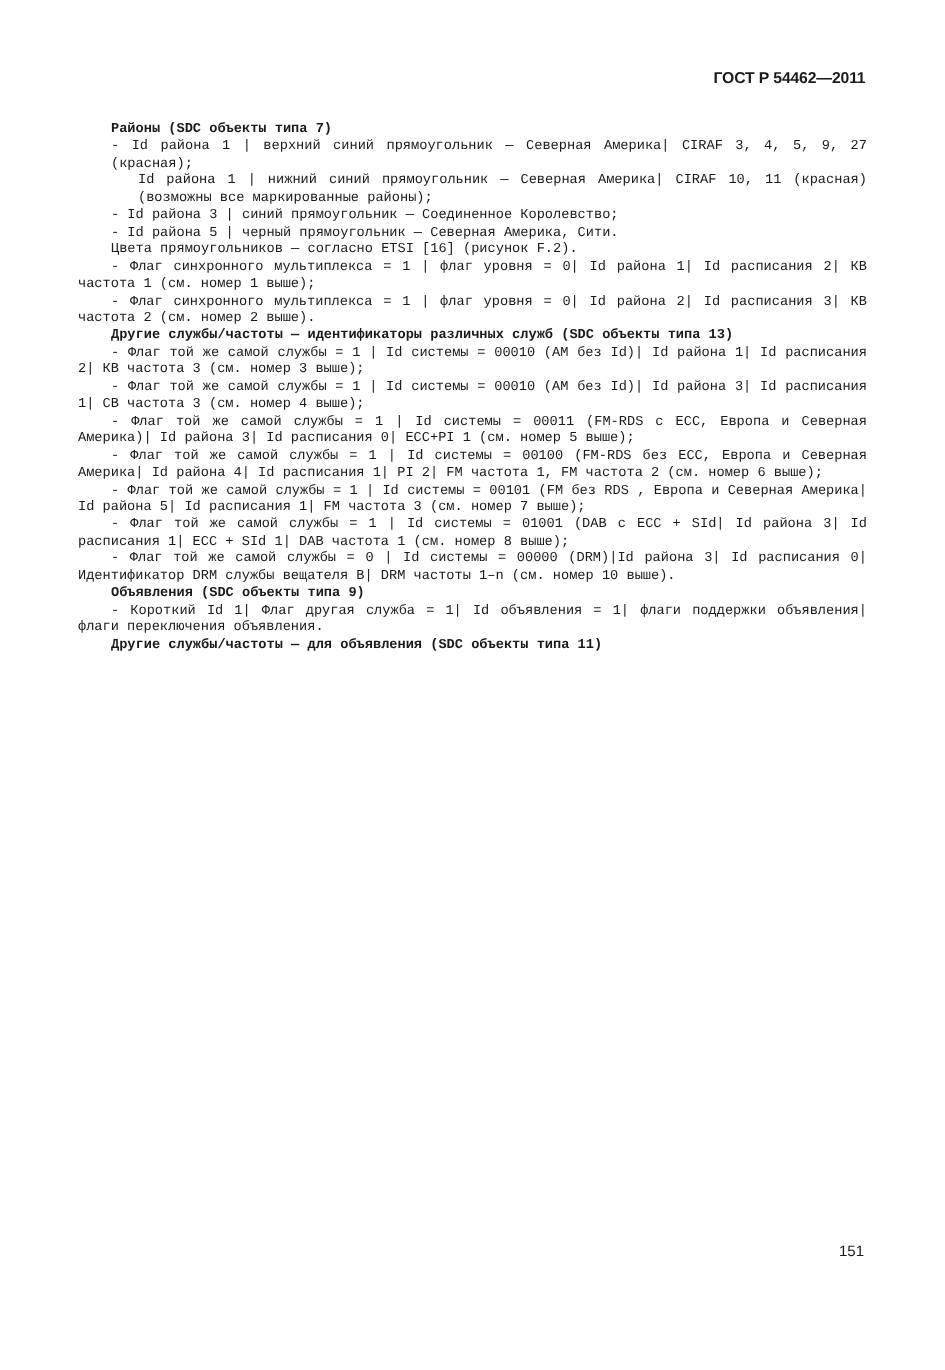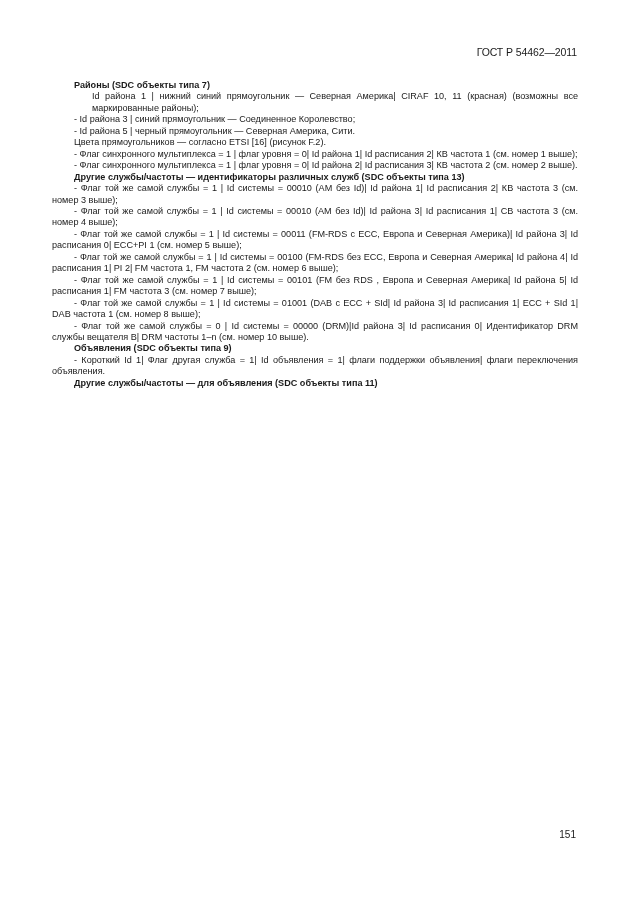--- a/index.html
+++ b/index.html
@@ -1,34 +1,35 @@
 <!DOCTYPE html>
 <html><head>
   <meta charset="utf-8">
   <style>
     html, body { margin: 0; padding: 0; background: #ffffff; }
     body { width: 630px; height: 913px; position: relative; overflow: hidden;
            font-family: "Liberation Sans", sans-serif; color: #1a1a1a; }
-    .header { position: absolute; top: 46px; right: 53px; font-size: 10.5px; font-weight: normal; letter-spacing: -0.1px; }
+    .header { position: absolute; top: 46px; right: 53px; font-size: 10.5px; font-weight: bold; letter-spacing: -0.1px; }
     .content { position: absolute; left: 52px; top: 80px; width: 526px; font-size: 9.1px; line-height: 11.45px; }
-    .content p { margin: 0; text-align: justify; }
+    .content p { margin: 0; text-align: justify; font-family: Liberation Mono, monospace; }
     .i1 { text-indent: 22px; }
     .b { font-weight: bold; }
     .sub { padding-left: 22px; }
     .sub2 { padding-left: 40px; text-indent: 0; }
     .page-num { position: absolute; top: 829px; right: 54px; font-size: 10px; }
   </style>
 </head>
 <body>
 
 <div class="header">ГОСТ Р 54462—2011</div>
 
 <div class="content">
 
   <p class="sub b">Районы (SDC объекты типа 7)</p>
+  <p class="sub">- Id района 1 | верхний синий прямоугольник — Северная Америка| CIRAF 3, 4, 5, 9, 27 (красная);</p>
   <p class="sub2">Id района 1 | нижний синий прямоугольник — Северная Америка| CIRAF 10, 11 (красная) (возможны все маркированные районы);</p>
   <p class="sub">- Id района 3 | синий прямоугольник — Соединенное Королевство;</p>
   <p class="sub">- Id района 5 | черный прямоугольник — Северная Америка, Сити.</p>
   <p class="sub">Цвета прямоугольников — согласно ETSI [16] (рисунок F.2).</p>
 
   <p class="i1">- Флаг  синхронного  мультиплекса = 1 | флаг уровня = 0| Id района 1| Id расписания 2| КВ частота 1 (см. номер 1 выше);</p>
   <p class="i1">- Флаг  синхронного  мультиплекса = 1 | флаг уровня = 0| Id района 2| Id расписания 3| КВ частота 2 (см. номер 2 выше).</p>
 
   <p class="sub b">Другие службы/частоты — идентификаторы различных служб (SDC объекты типа 13)</p>
   <p class="i1">- Флаг той же самой службы = 1 | Id системы = 00010 (АМ без Id)| Id района 1| Id расписания 2| КВ частота 3 (см. номер 3 выше);</p>

